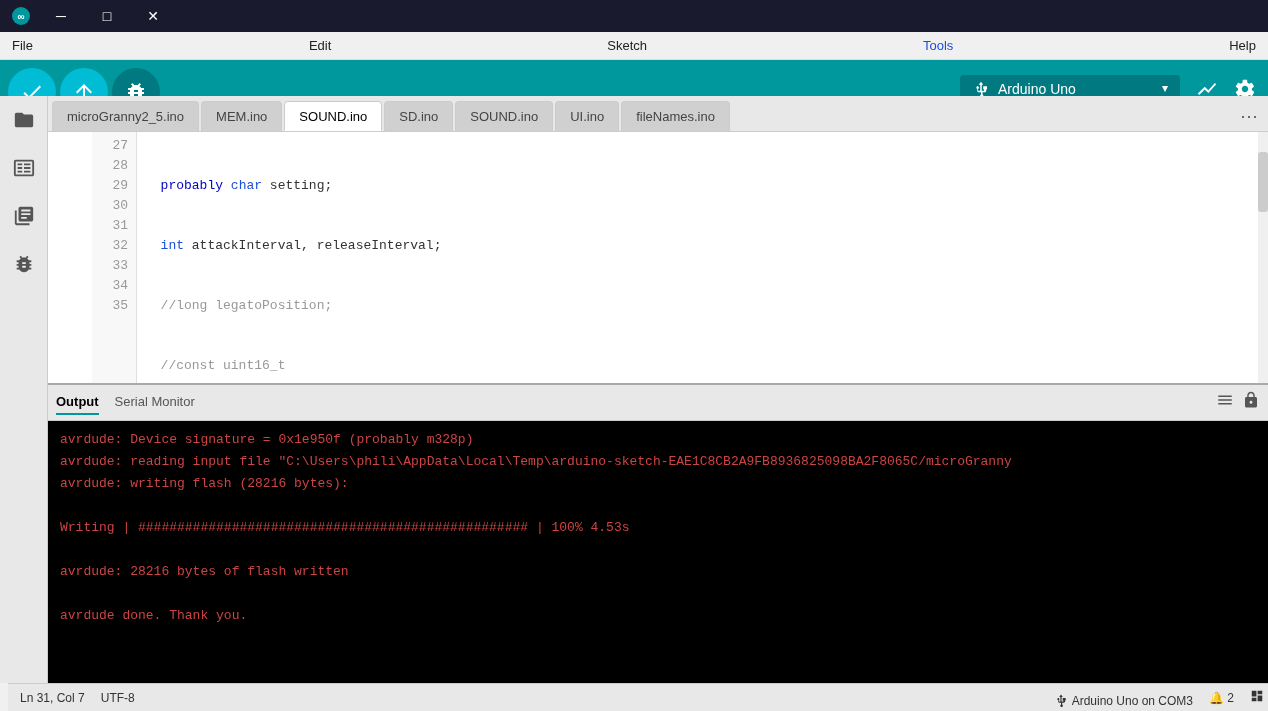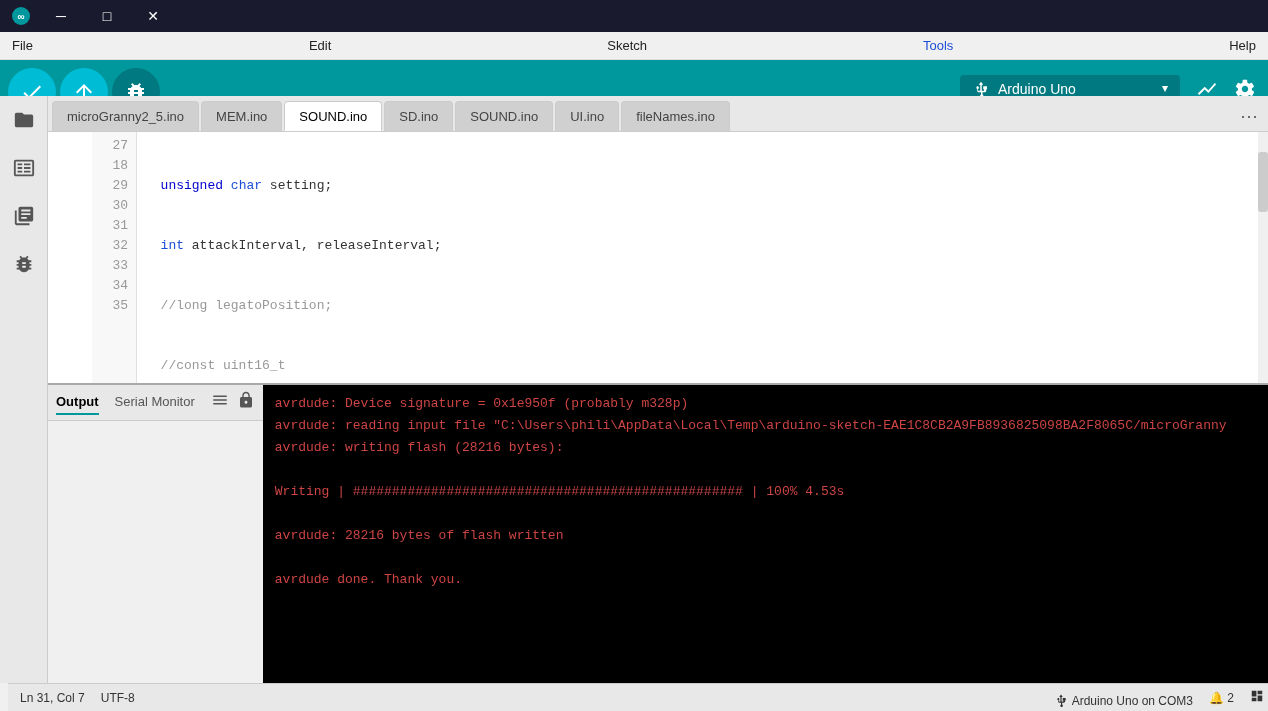--- a/index.html
+++ b/index.html
@@ -199,20 +199,21 @@
       right: 0; top: 20px;
       width: 10px; height: 60px;
       background: #ccc;
       border-radius: 3px;
     }
 
     
     #output-panel {
       height: 300px;
       display: flex;
+      flex-direction: column;
       border-top: 2px solid #aaa;
     }
     #output-tabs {
       background: #e8e8e8;
       height: 36px;
       display: flex;
       align-items: center;
       padding: 0 8px;
       border-bottom: 1px solid #ccc;
       gap: 16px;
@@ -367,31 +368,31 @@
     <div class="tab">SOUND.ino</div>
     <div class="tab">UI.ino</div>
     <div class="tab">fileNames.ino</div>
     <div class="tab-more">···</div>
   </div>
 
   <div id="editor">
     <div id="code-area">
       <div id="line-numbers">
         <div>27</div>
-        <div>18</div>
+        <div>28</div>
         <div>29</div>
         <div>30</div>
         <div>31</div>
         <div>32</div>
         <div>33</div>
         <div>34</div>
         <div>35</div>
       </div>
       <div id="code-content">
-        <div class="code-line">  <span class="kw">unsigned</span> <span class="type">char</span> setting;</div>
+        <div class="code-line">  <span class="kw">probably</span> <span class="type">char</span> setting;</div>
         <div class="code-line">  <span class="type">int</span> attackInterval, releaseInterval;</div>
         <div class="code-line">  <span class="comment">//long legatoPosition;</span></div>
         <div class="code-line">  <span class="comment">//const uint16_t</span></div>
         
         
         
         
         
       </div>
       <div id="scrollbar-v">

